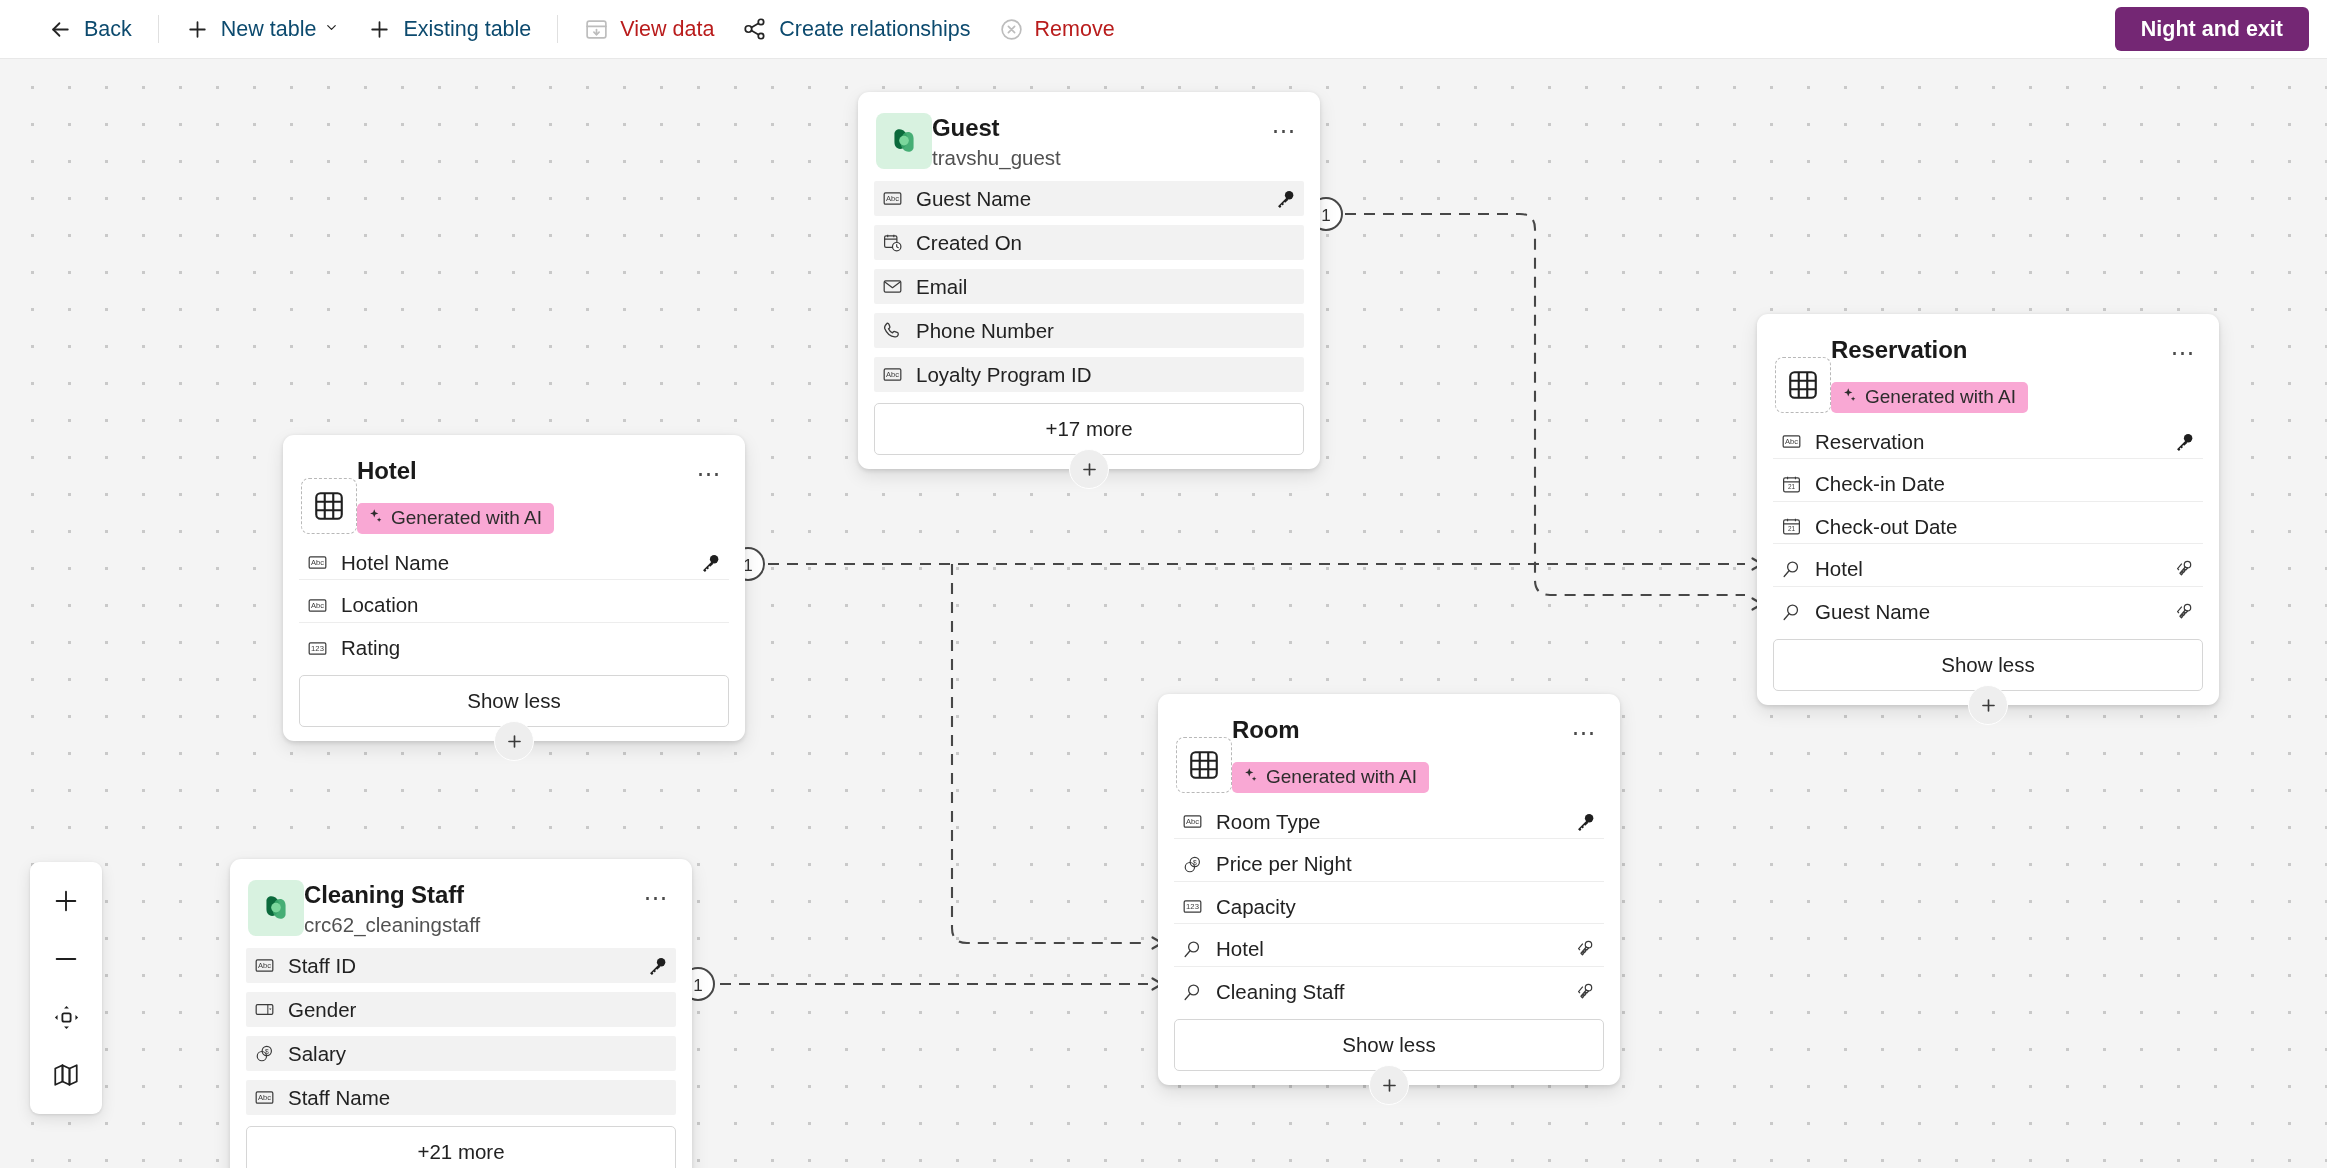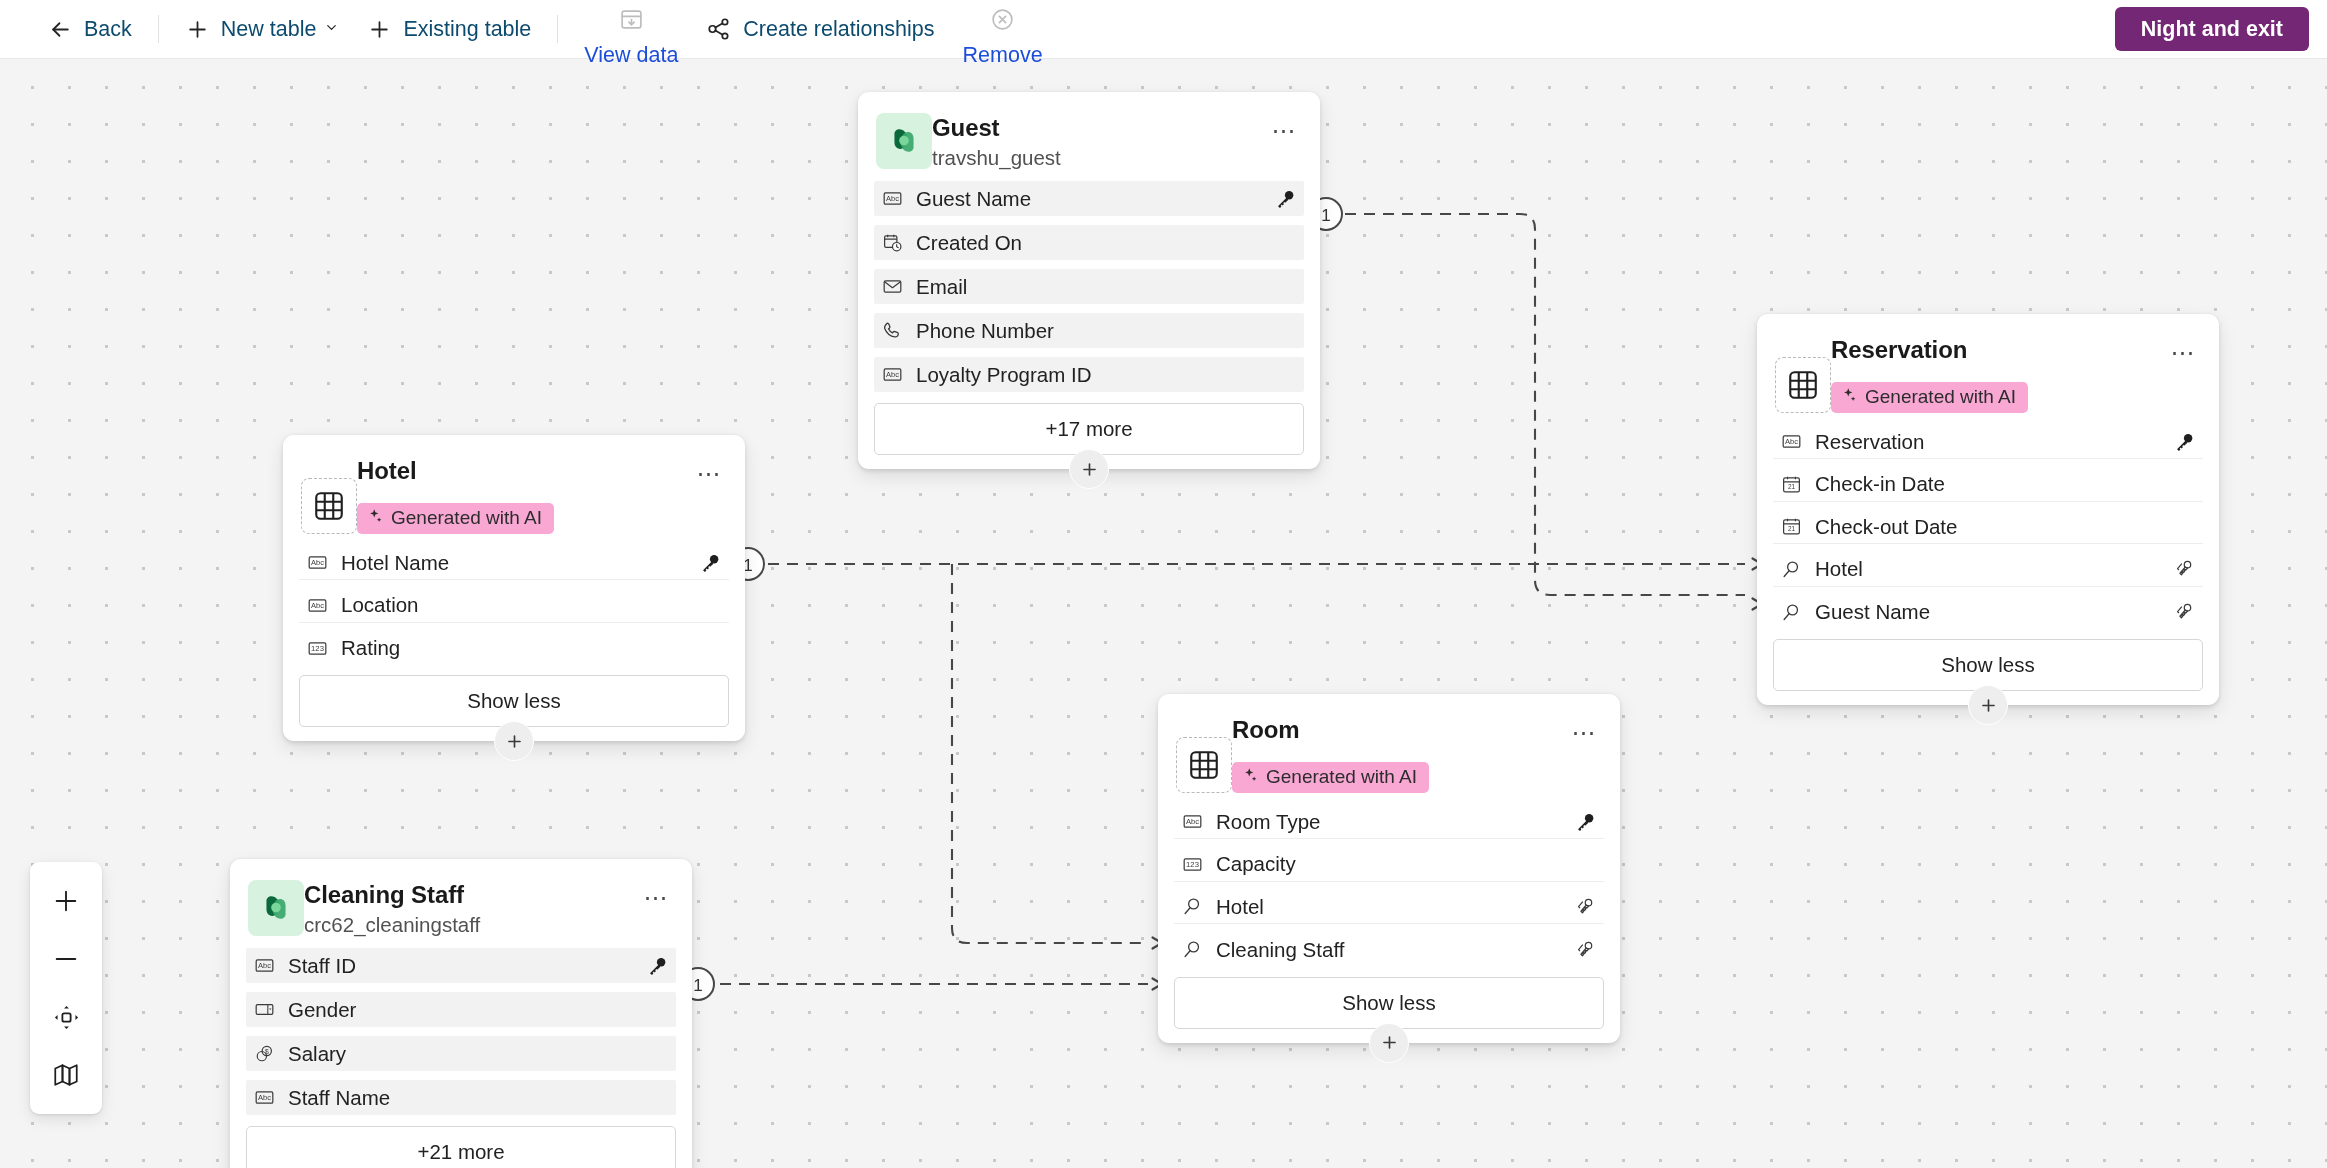--- a/index.html
+++ b/index.html
@@ -21,21 +21,21 @@
   }
   .tb-btn {
     display: flex; align-items: center; gap: 11px;
     height: 44px; padding: 0 14px;
     border-radius: 5px; cursor: pointer;
     font-size: 21.5px; color: #0c4a6e;
     white-space: nowrap;
     background: transparent; border: none;
     font-family: "Liberation Sans", sans-serif;
   }
-  .tb-btn.disabled { color: #1d4ed8; cursor: default; flex-direction: column; }
+  .tb-btn.disabled { color: #b91c1c; cursor: default; }
   .tb-sep {
     width: 1px; height: 28px; background: #e0e0e0;
     margin: 0 12px;
   }
   .tb-ico { display: flex; align-items: center; justify-content: center; }
   .tb-spacer { flex: 1; }
   #save-exit {
     background: #742774; color: #ffffff;
     border: none; border-radius: 6px;
     height: 44px; padding: 0 26px;
@@ -537,20 +537,30 @@
         <span class="row-label">Room Type</span>
         <span class="row-key">
             <svg width="22" height="22" viewBox="0 0 24 24" fill="#1f1f1f">
               <circle cx="16.5" cy="8" r="4.6"></circle>
               <path d="M13.6 10.6L4.4 19.8l2.1 2.1 1.6-1.6-.9-.9 1.3-1.3.9.9 1.5-1.5-.9-.9 1.3-1.3.9.9 3.5-3.5z"></path>
             </svg>
           </span>
       </div>
       <div class="row">
         <span class="row-ico">
+            <svg width="21" height="21" viewBox="0 0 24 24" fill="none" stroke="#3b3b3b" stroke-width="1.35">
+              <circle cx="9" cy="15" r="5.3"></circle>
+              <circle cx="14.6" cy="9.2" r="5.3"></circle>
+              <text x="14.6" y="12.3" font-family="Liberation Sans, sans-serif" font-size="7.6" fill="#3b3b3b" stroke="none" text-anchor="middle">$</text>
+            </svg>
+          </span>
+        <span class="row-label">Price per Night</span>
+      </div>
+      <div class="row">
+        <span class="row-ico">
             <svg width="21" height="21" viewBox="0 0 24 24" fill="none" stroke="#3b3b3b" stroke-width="1.4">
               <rect x="2.5" y="5.5" width="19" height="13" rx="1.5"></rect>
               <text x="12" y="15.3" font-family="Liberation Sans, sans-serif" font-size="8.8" fill="#3b3b3b" stroke="none" text-anchor="middle">123</text>
             </svg>
           </span>
         <span class="row-label">Capacity</span>
       </div>
       <div class="row">
         <span class="row-ico">
             <svg width="21" height="21" viewBox="0 0 24 24" fill="none" stroke="#3b3b3b" stroke-width="1.5" stroke-linecap="round">

